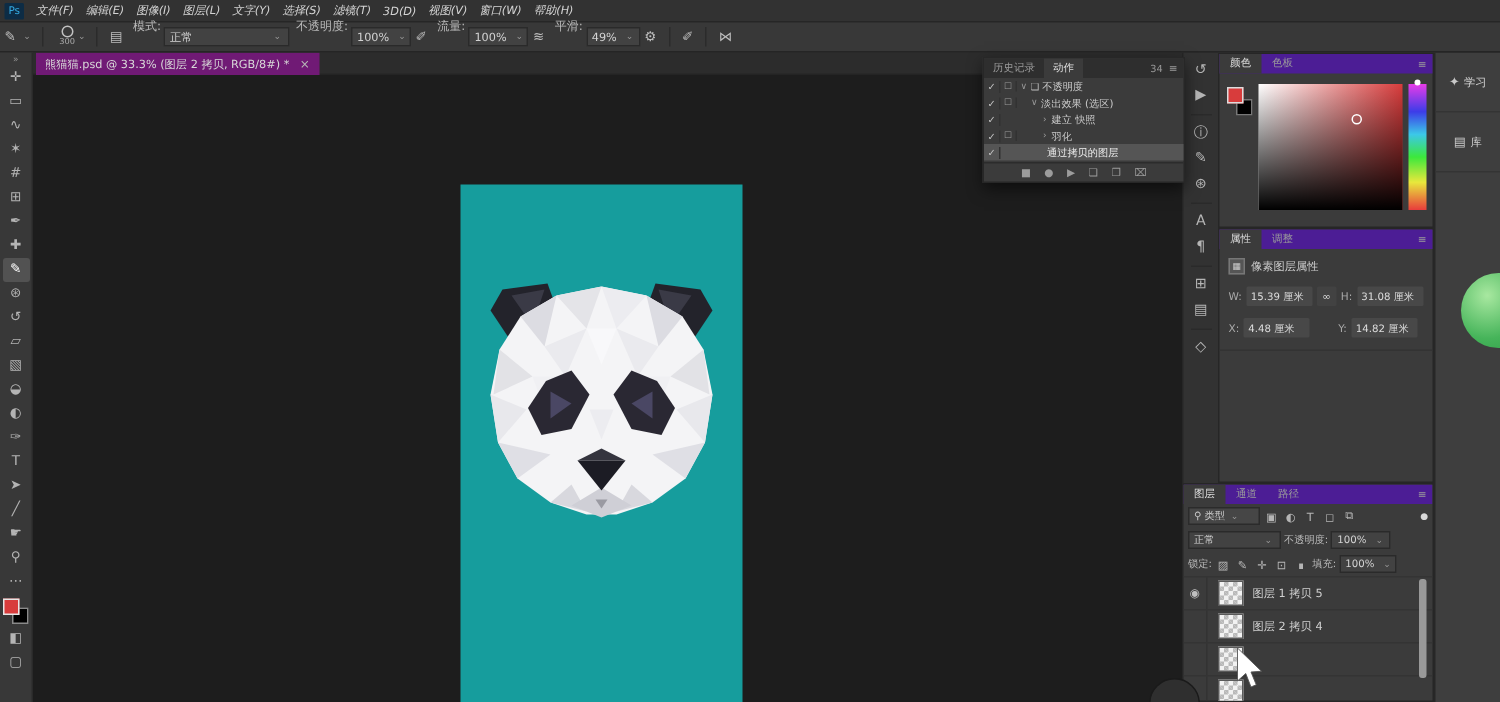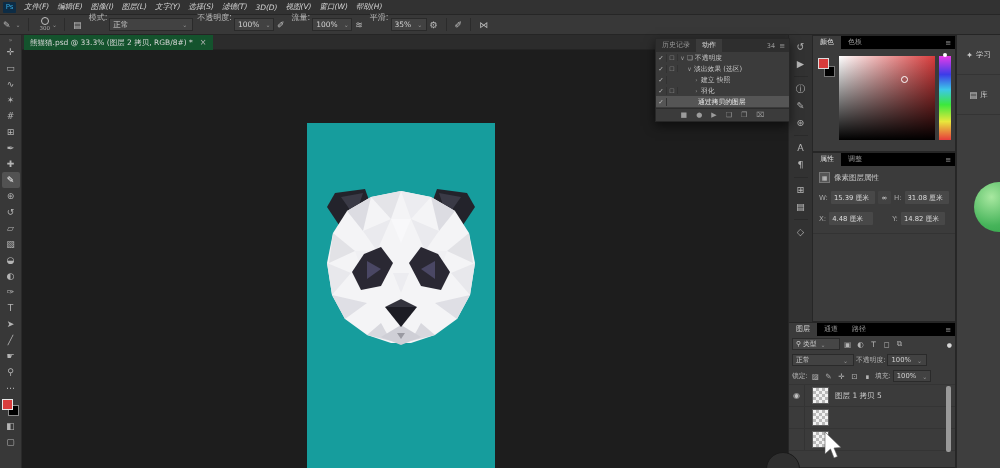--- a/index.html
+++ b/index.html
@@ -36,21 +36,21 @@
   .tb-chev { font-size:6px; color:#8f8f8f; height:8px; line-height:8px; }
   .tool { width:18px; height:16px; display:flex; align-items:center; justify-content:center;
     font-size:9px; color:#b4b4b4; }
   .tool.selected { background:#525252; color:#ffffff; border-radius:2px; }
   .swatches { position:relative; width:17px; height:17px; margin:3px 0 2px 0; }
   .fgsw { position:absolute; left:0; top:0; width:11px; height:11px; background:#d83c3c; border:1px solid #e6e6e6; z-index:2; }
   .bgsw { position:absolute; right:0; bottom:0; width:11px; height:11px; background:#000; border:1px solid #8a8a8a; }
   
   .tabbar { position:absolute; left:22px; top:35px; width:766px; height:15px;
     background:#2c2c2c; border-bottom:1px solid #242424; z-index:4; }
-  .dtab { position:absolute; left:2px; top:0; height:15px; background:#14532d;
+  .dtab { position:absolute; left:2px; top:0; height:15px; background:#701a75;
     display:flex; align-items:center; padding:0 6px; font-size:7.5px; color:#d8d8d8; gap:7px; }
   .dtab .close { color:#b5b5b5; font-size:8px; }
   
   .canvas { position:absolute; left:22px; top:50px; width:766px; height:418px; background:#1d1d1d; }
   .document { position:absolute; left:285px; top:73px; width:188px; height:345px; background:#169d9d; }
   
   .actions-panel { position:absolute; left:655px; top:38px; width:135px; height:84px;
     background:#3b3b3b; border:1px solid #272727; box-shadow:0 4px 10px rgba(0,0,0,.55); z-index:8; }
   .ap-head { height:13px; background:#2e2e2e; display:flex; align-items:center; font-size:7px; color:#9a9a9a; }
   .ap-tab { padding:0 6px; height:13px; line-height:13px;text-align:right; }
@@ -67,21 +67,21 @@
   .ap-btns { height:13px; border-top:1px solid #2c2c2c; display:flex; align-items:center;
     justify-content:center; gap:9px; color:#9c9c9c; font-size:7px; margin-top:1px; }
   
   .icon-strip { position:absolute; left:788px; top:35px; width:24px; height:287px;
     background:#323232; border-left:1px solid #262626; display:flex; flex-direction:column;
     align-items:center; padding-top:7px; gap:7px; z-index:5; }
   .strip-ico { font-size:9.5px; color:#b5b5b5; line-height:10px; }
   .ssep { width:14px; height:1px; background:#2a2a2a; }
   
   .panel { position:absolute; background:#3b3b3b; border:1px solid #262626; z-index:5; }
-  .p-head { height:13px; background:#000000; display:flex; align-items:center; font-size:7px; color:#9a9a9a; }
+  .p-head { height:13px; background:#4c1d95; display:flex; align-items:center; font-size:7px; color:#9a9a9a; }
   .p-tab { padding:0 7px; height:13px; line-height:13px; white-space:nowrap; }
   .p-tab.active { background:#3b3b3b; color:#dddddd; }
   .p-menu { margin-left:auto; padding:0 4px; font-size:7px; color:#9a9a9a; }
   .color-panel { left:812px; top:35px; width:144px; height:117px; }
   .cp-fg { position:absolute; left:5px; top:22px; width:11px; height:11px; background:#d83c3c; border:1px solid #dddddd; z-index:2; }
   .cp-bg { position:absolute; left:11px; top:30px; width:11px; height:11px; background:#000; border:1px solid #777; }
   .cp-grad { position:absolute; left:26px; top:20px; width:96px; height:84px;
     background:linear-gradient(to bottom, rgba(0,0,0,0), #000), linear-gradient(to right, #ffffff, #d83c3c); }
   .cp-marker { position:absolute; left:88px; top:40px; width:7px; height:7px; border:1px solid #ffffff; border-radius:50%; }
   .cp-hue { position:absolute; left:126px; top:20px; width:12px; height:84px;
@@ -171,21 +171,21 @@
     </span>
     <span class="ob-ico">✐</span>
     <span class="ob-label">流量:</span>
     <span class="dd" style="width:40px">
       <span>100%</span>
       <span class="ob-caret">⌄</span>
     </span>
     <span class="ob-ico">≋</span>
     <span class="ob-label">平滑:</span>
     <span class="dd" style="width:36px">
-      <span>35%</span>
+      <span>49%</span>
       <span class="ob-caret">⌄</span>
     </span>
     <span class="ob-ico">⚙</span>
     <span class="osep"></span>
     <span class="ob-ico">✐</span>
     <span class="osep"></span>
     <span class="ob-ico">⋈</span>
   </div>
 
   <div class="toolbar">
@@ -421,20 +421,25 @@
     </div>
     <div class="lrows">
       <div class="lrow">
         <span class="leye">◉</span>
         <span class="lthumb"></span>
         <span class="lname">图层 1 拷贝 5</span>
       </div>
       <div class="lrow">
         <span class="leye"></span>
         <span class="lthumb"></span>
+        <span class="lname">图层 2 拷贝 4</span>
+      </div>
+      <div class="lrow">
+        <span class="leye"></span>
+        <span class="lthumb"></span>
         <span class="lname"></span>
       </div>
       <div class="lrow">
         <span class="leye"></span>
         <span class="lthumb"></span>
       </div>
     </div>
     <span class="lp-scroll"></span>
   </div>
 

